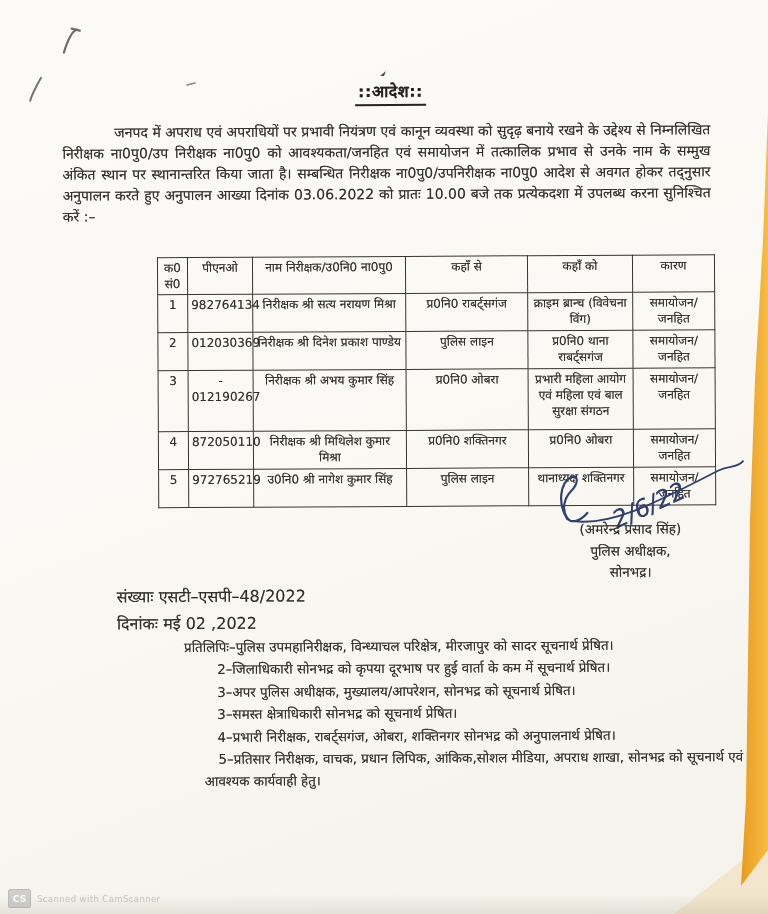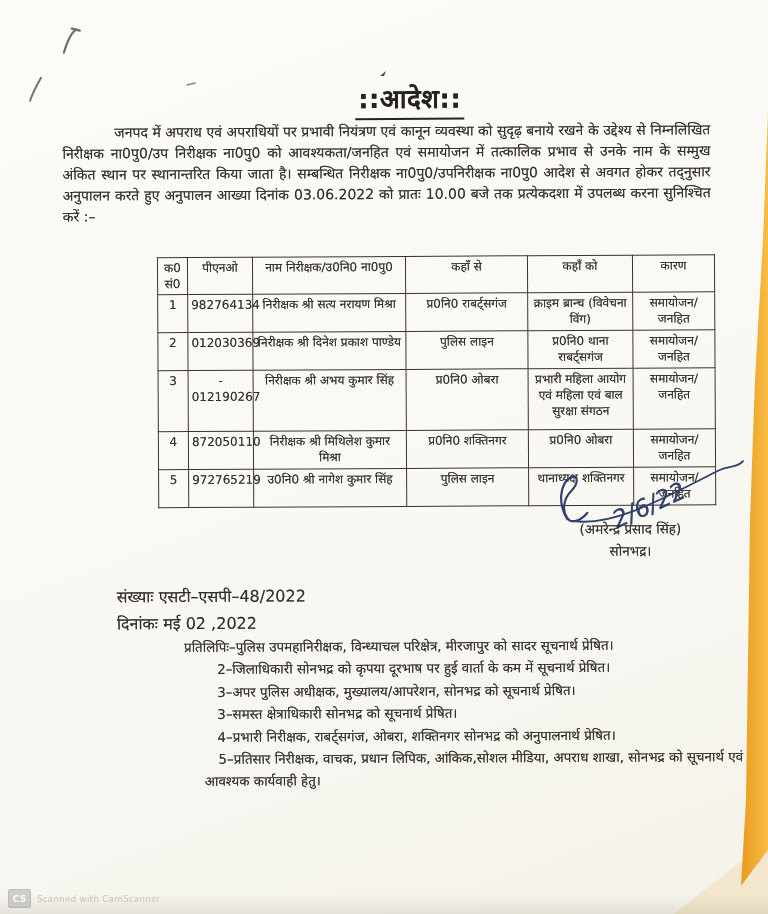--- a/index.html
+++ b/index.html
@@ -6,21 +6,21 @@
   .page{
     position:relative;width:768px;height:914px;overflow:hidden;
     background:linear-gradient(160deg,#fcfbf8 0%,#f9f8f3 55%,#f4f2ea 100%);
     font-family:"DejaVu Sans",sans-serif;color:#2e2a26;
   }
   .content{position:absolute;inset:0;transform:rotate(-0.3deg);text-shadow:0 0 .4px rgba(46,42,38,.55);}
   .bg-layer{position:absolute;inset:0;pointer-events:none;}
   .bottom-shade{position:absolute;left:0;right:0;bottom:0;height:20px;
     background:linear-gradient(to bottom,rgba(110,100,80,0),rgba(110,100,80,.13));}
   .title{
-    position:absolute;top:80px;left:357px;font-size:26px;font-weight:bold;
+    position:absolute;top:80px;left:357px;font-size:16px;font-weight:bold;
     border-bottom:2.2px solid #27231e;padding:0 3px 2px;letter-spacing:.5px;color:#26221d;
   }
   .para{
     position:absolute;top:121px;left:64px;width:648px;
     font-size:14px;line-height:21px;text-align:justify;text-indent:52px;color:#332f2a;
   }
   table.order{
     position:absolute;top:256px;left:158px;width:557px;
     border-collapse:collapse;font-size:12px;table-layout:fixed;color:#332f2a;
   }
@@ -160,20 +160,21 @@
     </table>
 
     <svg class="sig-script" viewBox="0 0 232 78">
       <path d="M34,64 C24,48 27,28 38,22 C45,19 46,28 38,36 C31,43 28,55 34,63 C38,69 47,66 54,58" stroke="#32406f" stroke-width="2.2" fill="none" stroke-linecap="round"></path>
       <path d="M40,66 C80,72 130,44 186,16 C196,11 204,14 210,7" stroke="#32406f" stroke-width="1.8" fill="none" stroke-linecap="round"></path>
       <text x="74" y="52" transform="rotate(-24 130 40)" style="font-family:'DejaVu Sans',sans-serif;font-style:italic;font-size:24px;fill:#32406f;">2/6/22</text>
     </svg>
 
     <div class="sig-block">
       <div>(अमरेन्द्र प्रसाद सिंह)</div>
+      <div>पुलिस अधीक्षक,</div>
       <div>सोनभद्र।</div>
     </div>
 
     <div class="refline ref-number">संख्याः एसटी–एसपी–48/2022</div>
     <div class="refline ref-date">दिनांकः मई 02 ,2022</div>
 
     <div class="copies">
       <div class="copy-line">
         <span class="copy-heading">प्रतिलिपिः–</span><span>पुलिस उपमहानिरीक्षक, विन्ध्याचल परिक्षेत्र, मीरजापुर को सादर सूचनार्थ प्रेषित।</span>
       </div>

